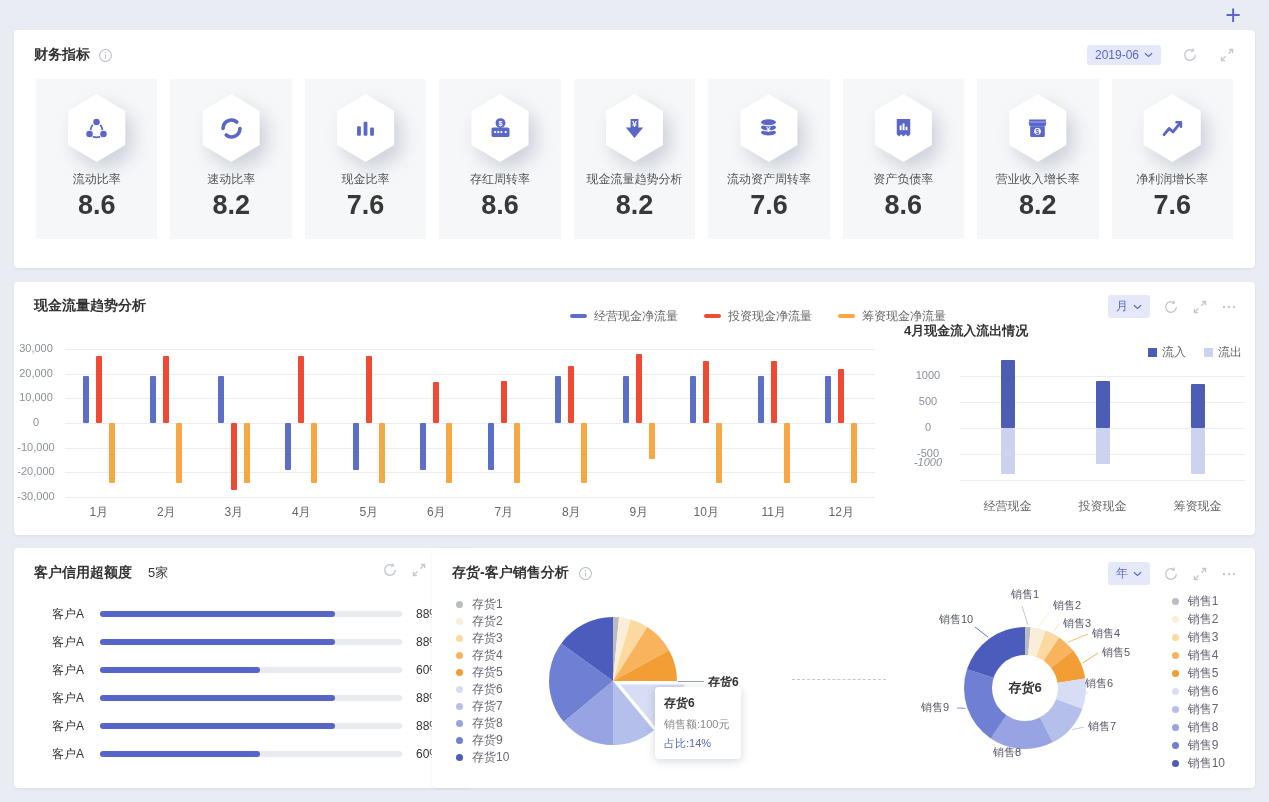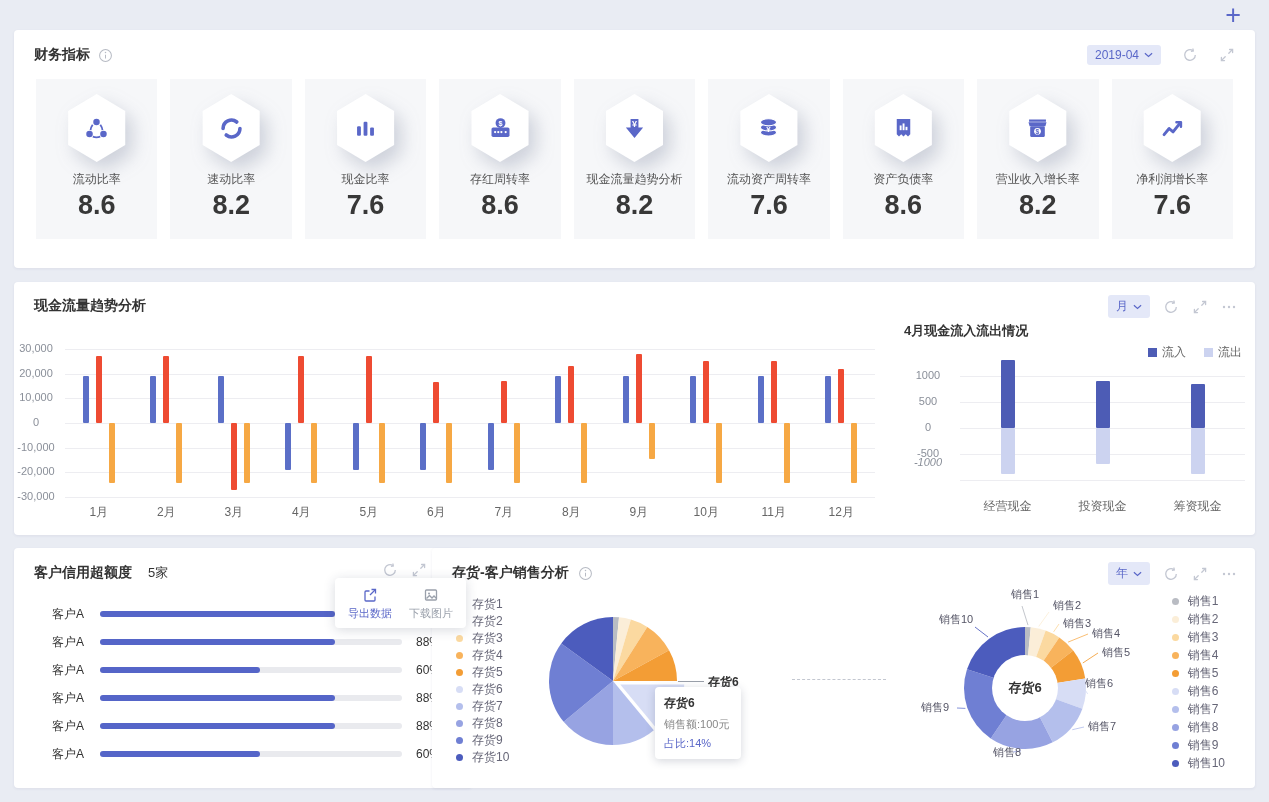--- a/index.html
+++ b/index.html
@@ -95,21 +95,21 @@
       <span class="ptitle">财务指标</span>
       <span class="iicon">
           <svg viewBox="0 0 16 16" fill="none" stroke="currentColor" stroke-width="1.1">
             <circle cx="8" cy="8" r="6.3"></circle>
             <path d="M8 7.2v4"></path>
             <circle cx="8" cy="4.7" r="0.8" fill="currentColor" stroke="none"></circle>
           </svg>
         </span>
       <span class="spacer"></span>
       <span class="chip">
-        <span>2019-04</span>
+        <span>2019-06</span>
         <span class="chev">
             <svg viewBox="0 0 10 6" fill="none" stroke="currentColor" stroke-width="1.3">
               <path d="M1 1l4 3.6L9 1"></path>
             </svg>
           </span>
       </span>
       <span class="icon-btn">
           <svg viewBox="0 0 16 16" fill="none" stroke="currentColor" stroke-width="1.3">
             <path d="M13.3 8A5.3 5.3 0 1 1 10.9 3.6"></path>
             <path d="M10.9 1.5l.4 2.4-2.4.4"></path>
@@ -249,20 +249,21 @@
             </div>
           </div>
           <div class="metric-label">净利润增长率</div>
           <div class="metric-value">7.6</div>
         </div>
       </div>
   </section>
 
   <section class="panel" id="panel-cashflow">
     <span class="ptitle" style="left:20px;top:15px;">现金流量趋势分析</span>
+    <div class="trend-legend" id="trend-legend"><span class="tl-item"><i style="background:#5b6fc7"></i>经营现金净流量</span><span class="tl-item"><i style="background:#ee4b32"></i>投资现金净流量</span><span class="tl-item"><i style="background:#f6a844"></i>筹资现金净流量</span></div>
     <div class="controls">
       <span class="chip">
         <span>月</span>
         <span class="chev">
             <svg viewBox="0 0 10 6" fill="none" stroke="currentColor" stroke-width="1.3">
               <path d="M1 1l4 3.6L9 1"></path>
             </svg>
           </span>
       </span>
       <span class="icon-btn">
@@ -391,38 +392,20 @@
           </svg>
         </span>
       <span class="icon-btn more-btn">
           <svg viewBox="0 0 16 16" fill="currentColor">
             <circle cx="3" cy="8" r="1.2"></circle>
             <circle cx="8" cy="8" r="1.2"></circle>
             <circle cx="13" cy="8" r="1.2"></circle>
           </svg>
         </span>
     </div>
-    <div class="popup">
-      <div class="pitem export">
-        <span class="picon"><svg viewBox="0 0 16 16" fill="none" stroke="currentColor" stroke-width="1.3">
-              <path d="M13 9.5V13a1 1 0 0 1-1 1H4a1 1 0 0 1-1-1V5a1 1 0 0 1 1-1h3.5"></path>
-              <path d="M9.5 2.5h4v4"></path>
-              <path d="M13.5 2.5L8 8"></path>
-            </svg></span>
-        <span>导出数据</span>
-      </div>
-      <div class="pitem download">
-        <span class="picon"><svg viewBox="0 0 16 16" fill="none" stroke="currentColor" stroke-width="1.3">
-              <rect x="2.5" y="3" width="11" height="10" rx="1"></rect>
-              <circle cx="6" cy="6.5" r="1" fill="currentColor" stroke="none"></circle>
-              <path d="M3.5 11.5l3-3 2.5 2.5 2-2 2.5 2.5"></path>
-            </svg></span>
-        <span>下载图片</span>
-      </div>
-    </div>
     <div id="credit-rows">
         <div class="crow">
           <span class="clabel">客户A</span>
           <span class="ctrack">
             <span class="cfill" style="width:77.88%"></span>
           </span>
           <span class="cpct">88%</span>
         </div>
         <div class="crow">
           <span class="clabel">客户A</span>

